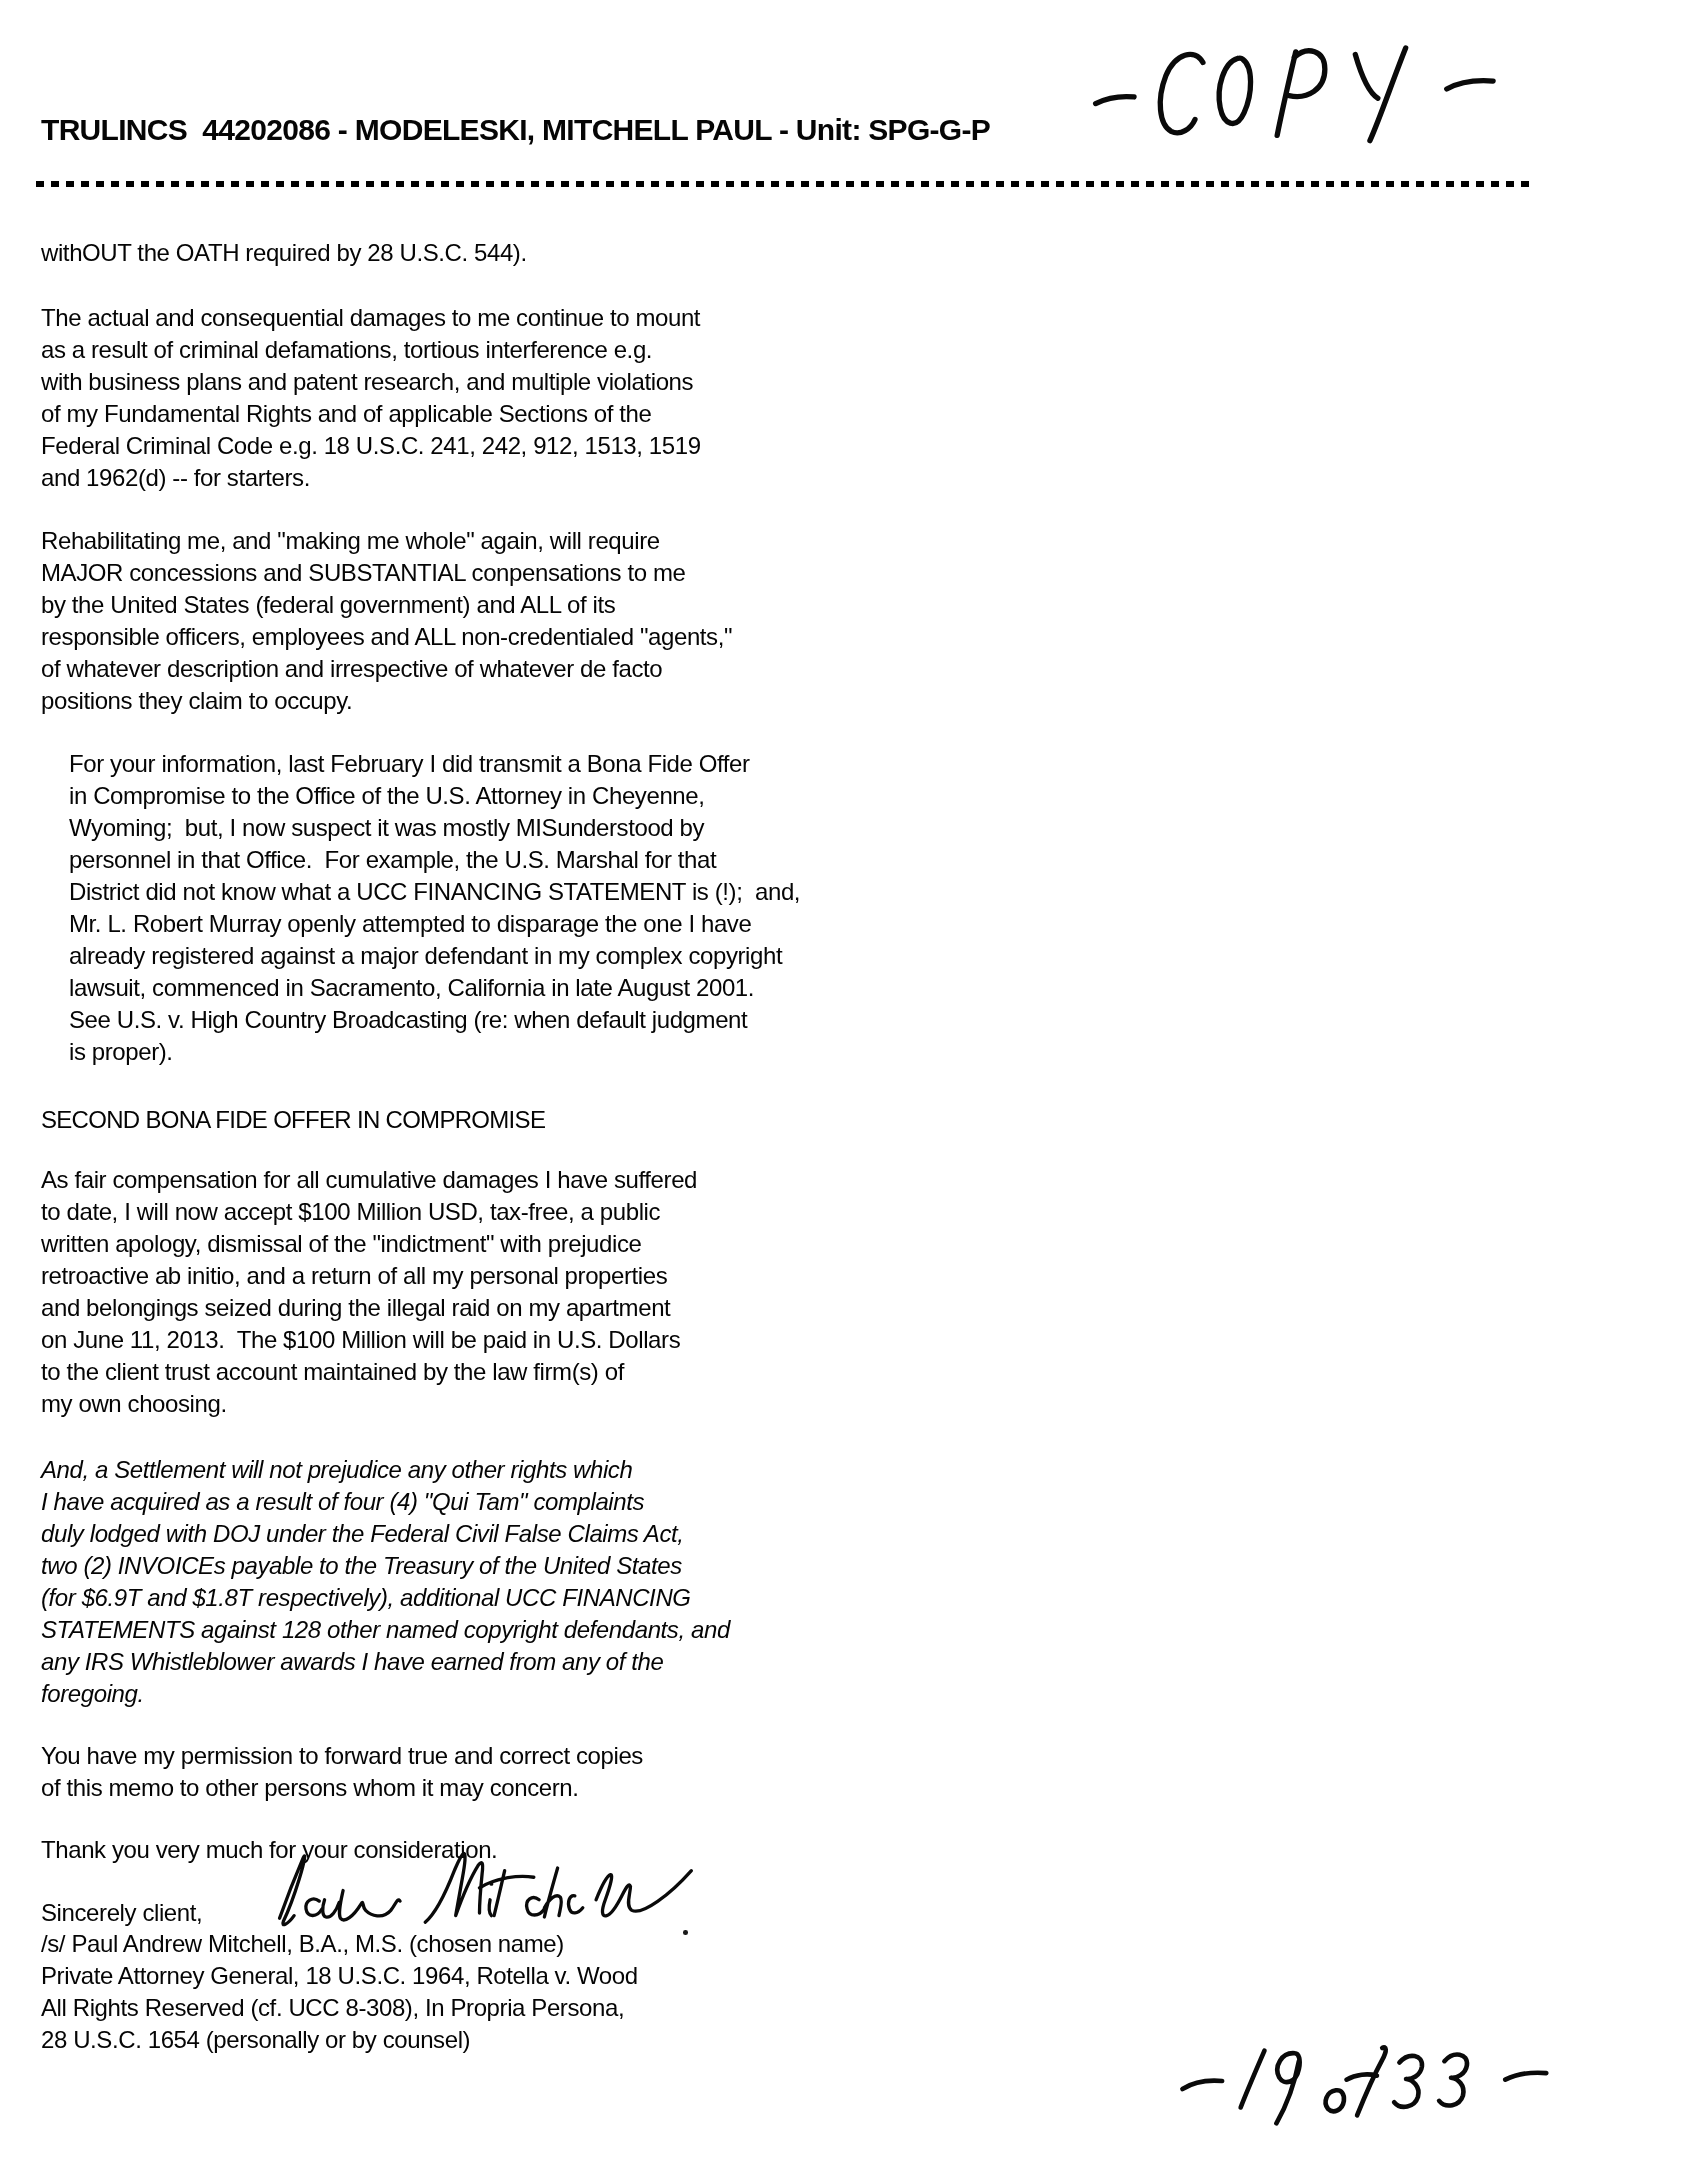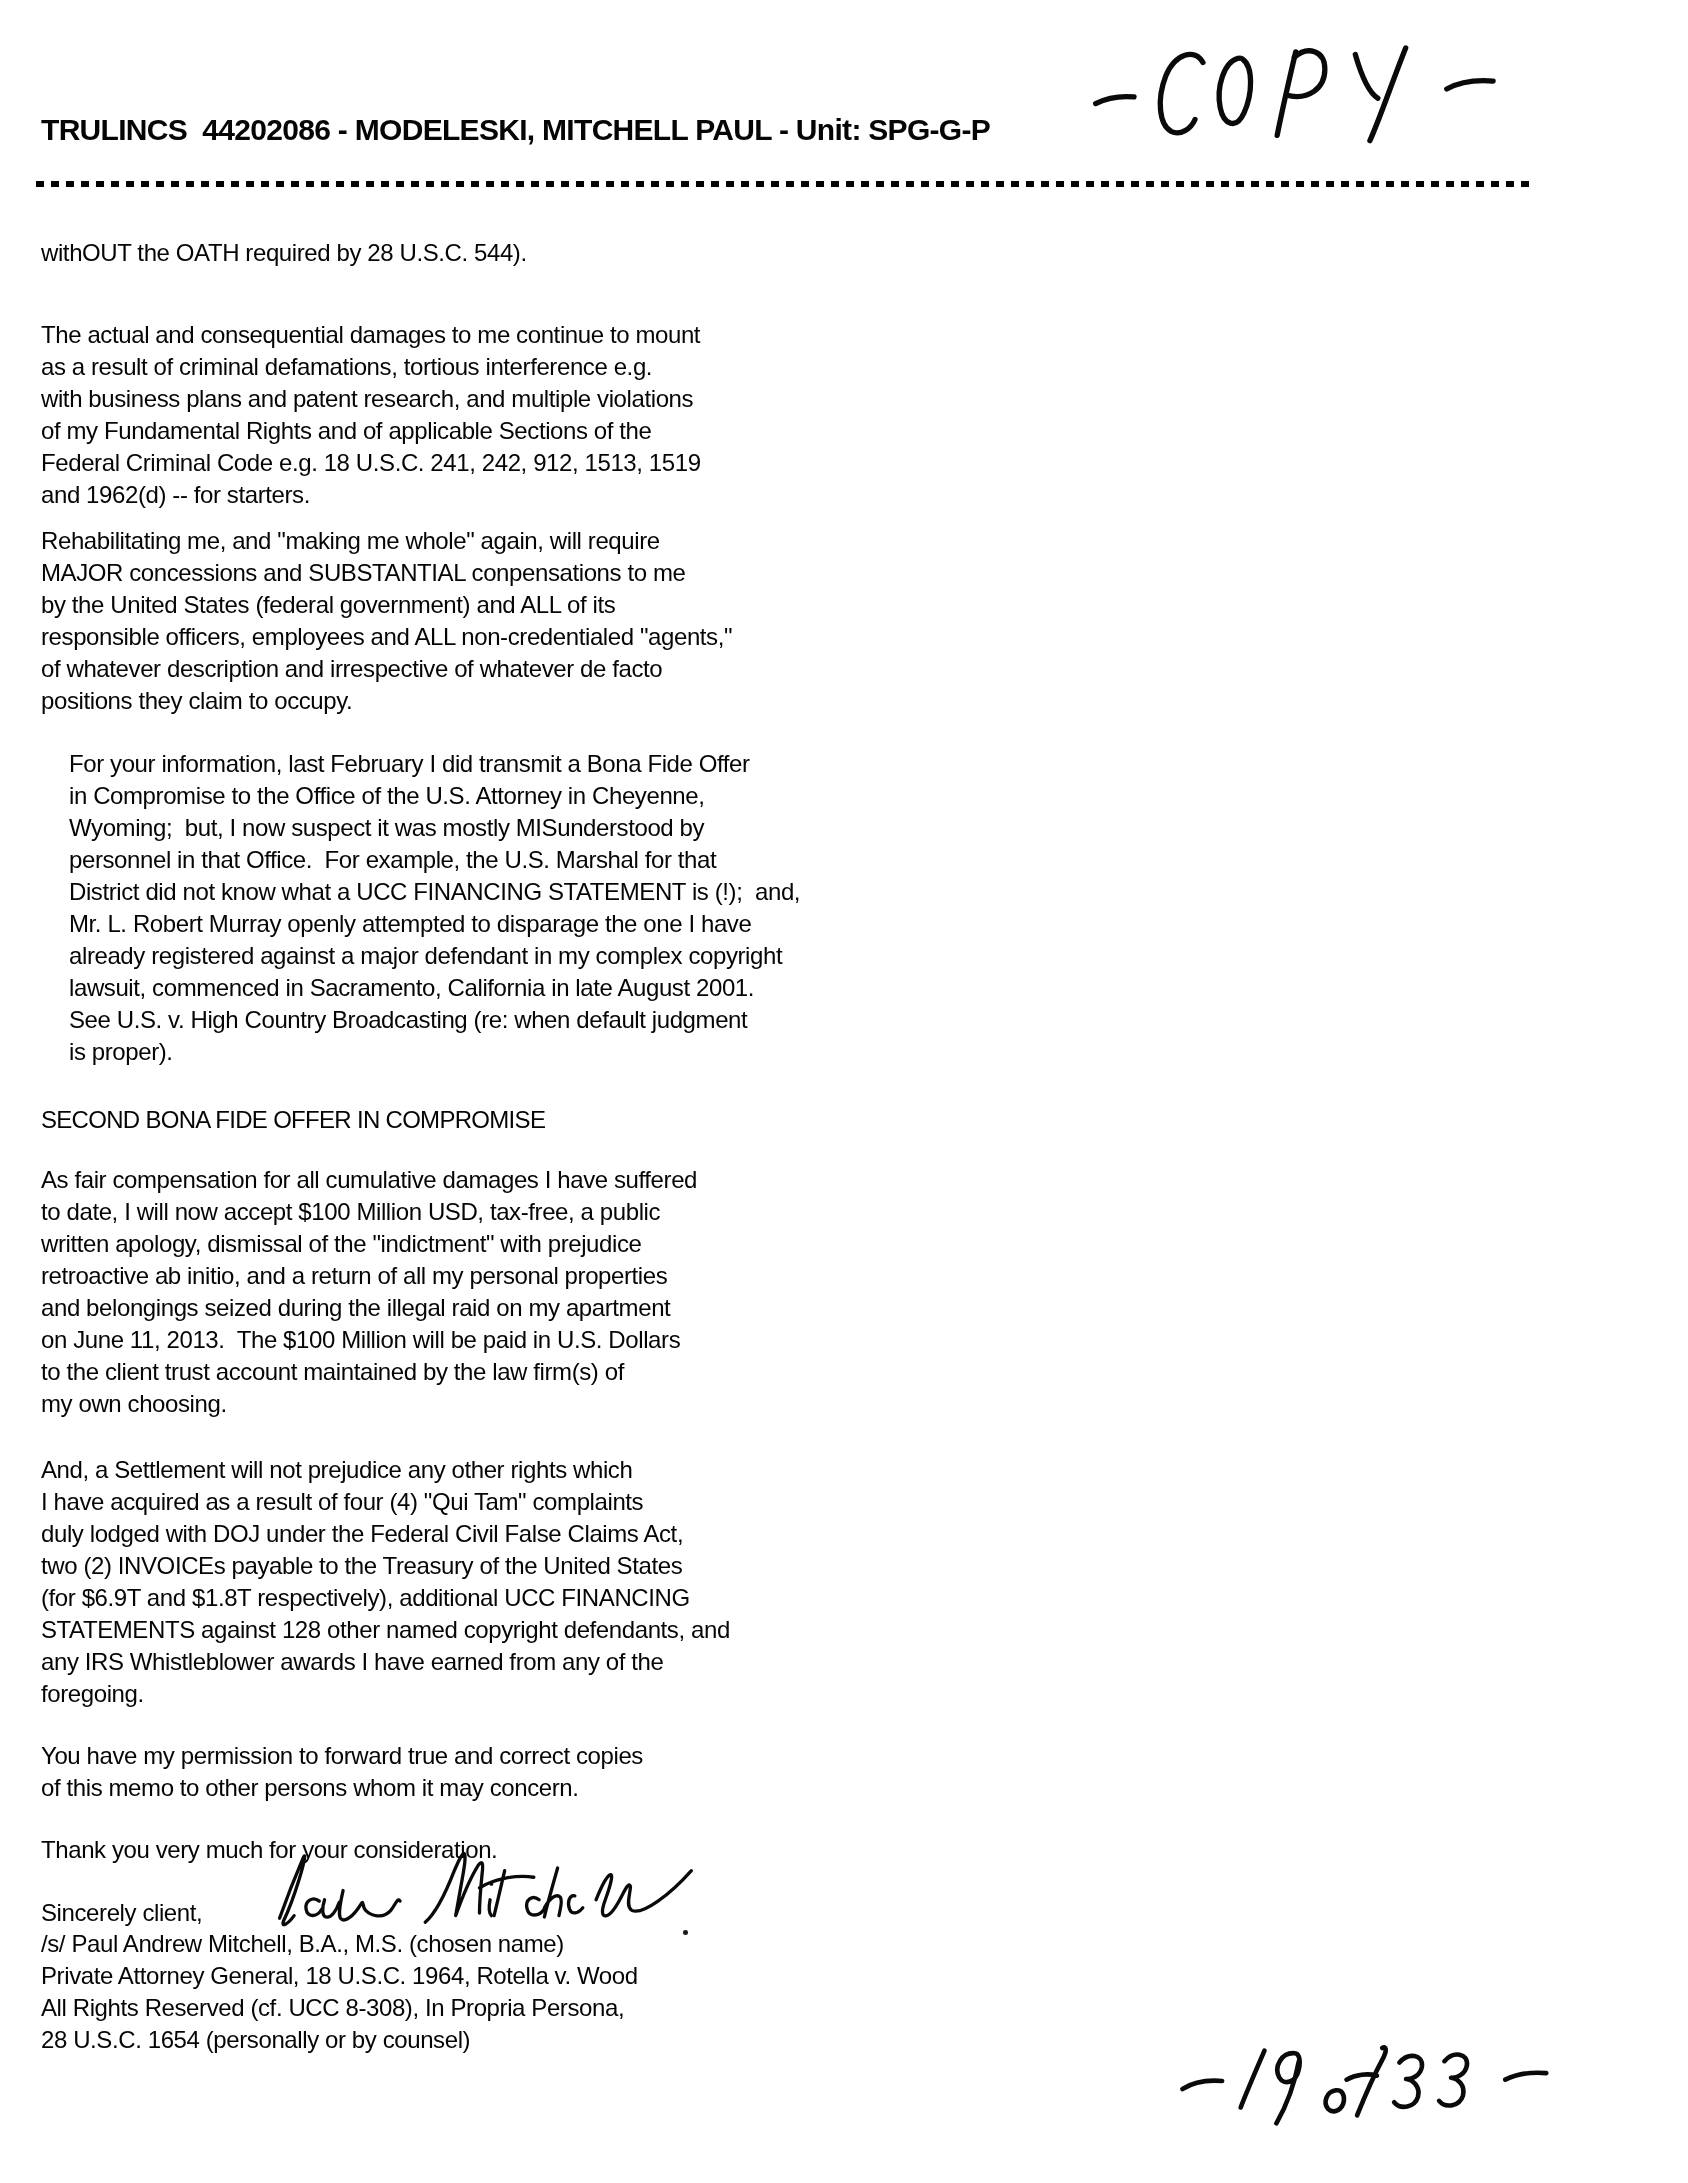--- a/index.html
+++ b/index.html
@@ -30,26 +30,26 @@
   }
   .para {
     position: absolute;
     left: 41px;
     font-size: 24px;
     line-height: 32px;
     letter-spacing: -0.4px;
     white-space: pre;
   }
   .p1 { top: 237px; }
-  .p2 { top: 302px; margin-top: 17px; }
+  .p2 { top: 302px; }
   .p3 { top: 525px; }
   .p4 { top: 748px; margin-left: 28px; }
   .heading { top: 1104px; letter-spacing: -0.7px; text-align: center; }
   .p5 { top: 1164px; }
-  .p6 { top: 1454px; }
+  .p6 { top: 1454px; font-style: italic; }
   .p7 { top: 1740px; }
   .thanks { top: 1834px; }
   .sincerely { top: 1897px; }
   .sigblock { top: 1928px; line-height: 32px; }
   .hand { position: absolute; }
   .hand path { fill: none; stroke: #0a0a0a; stroke-linecap: round; stroke-linejoin: round; }
   .copy-mark { left: 1089px; top: 40px; }
   .copy-mark path { stroke-width: 8; }
   .signature { left: 261px; top: 1844px; }
   .signature path { stroke-width: 5; }

